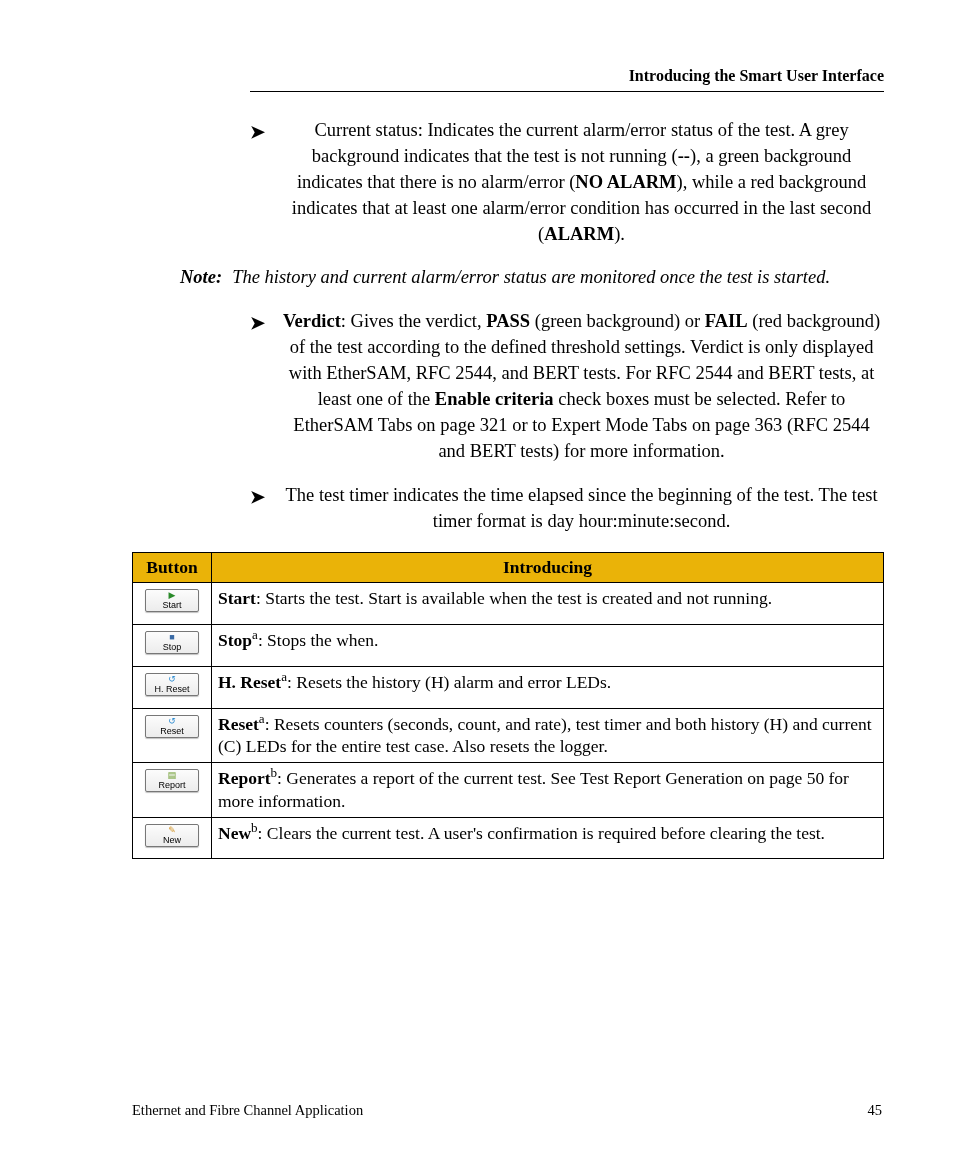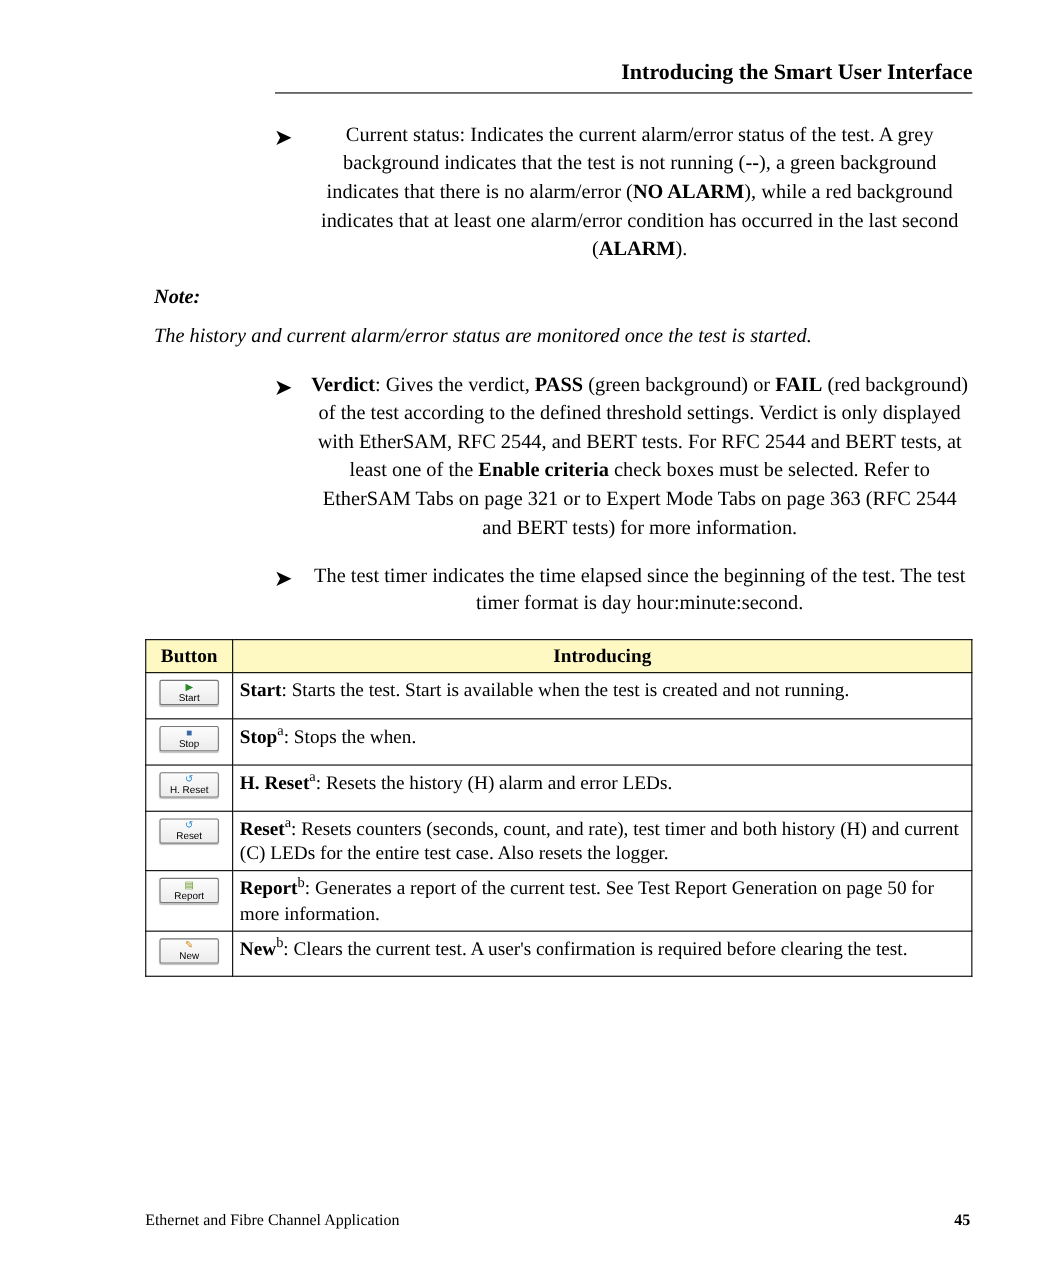--- a/index.html
+++ b/index.html
@@ -15,22 +15,23 @@
     box-sizing: border-box;
     width: 954px;
     min-height: 1159px;
     display: flex;
     flex-direction: column;
   }
   .main { flex: 1; }
   .header { text-align: right; }
   .chapter-title {
     font-weight: bold;
-    font-size: 20px;
+    font-size: 16px;
     margin-bottom: 2px;
+    margin-top: 12px;
   }
   .section-title {
     font-style: italic;
     font-size: 16px;
     margin-bottom: 8px;
   }
   .header-rule {
     border: none;
     border-top: 1px solid #000;
     margin: 6px 0 26px 0;
@@ -47,25 +48,24 @@
   .arrow-block .marker {
     flex: 0 0 auto;
     font-weight: bold;
     font-size: 18px;
     padding-top: 2px;
   }
   .arrow-block .body { flex: 1; text-align: center; }
   .note-block {
     display: flex;
     gap: 10px;
-    margin-left: 70px;
+    margin-left: 110px;
     margin-bottom: 18px;
     font-size: 18.5px;
     line-height: 1.4;
-    flex-direction: column;
   }
   .note-label {
     font-weight: bold;
     font-style: italic;
     flex: 0 0 auto;
   }
   .note-body {
     font-style: italic;
     flex: 1;
   }
@@ -79,21 +79,21 @@
   .i { }
   .sup { vertical-align: super; font-size: 0.75em; line-height: 0; }
   table.controls {
     border-collapse: collapse;
     width: 752px;
     margin-left: 62px;
     font-family: "Palatino Linotype", "Book Antiqua", Palatino, Georgia, serif;
     font-size: 17.5px;
   }
   table.controls th {
-    background: #fef9c3;
+    background: #eab308;
     border: 1.5px solid #000;
     padding: 4px 6px;
     font-weight: bold;
     text-align: center;
   }
   table.controls td {
     border: 1.5px solid #000;
     padding: 4px 6px;
     vertical-align: top;
     line-height: 1.3;
@@ -123,21 +123,21 @@
   .ico-reset  { color: #2a8ad0; }
   .ico-report { color: #6a9a2a; }
   .ico-new    { color: #d09020; }
   .footer {
     display: flex;
     justify-content: space-between;
     font-size: 14.5px;
     margin-top: 26px;
     padding: 0 2px 0 62px;
   }
-  .footer .pno { font-weight: bold; }
+  .footer .pno { font-weight: normal; }
 </style>
 </head>
 <body>
 
 <div class="page">
  <div class="main">
   <div class="header">
     <div class="chapter-title">Introducing the Smart User Interface</div>
   </div>
   <hr class="header-rule">

